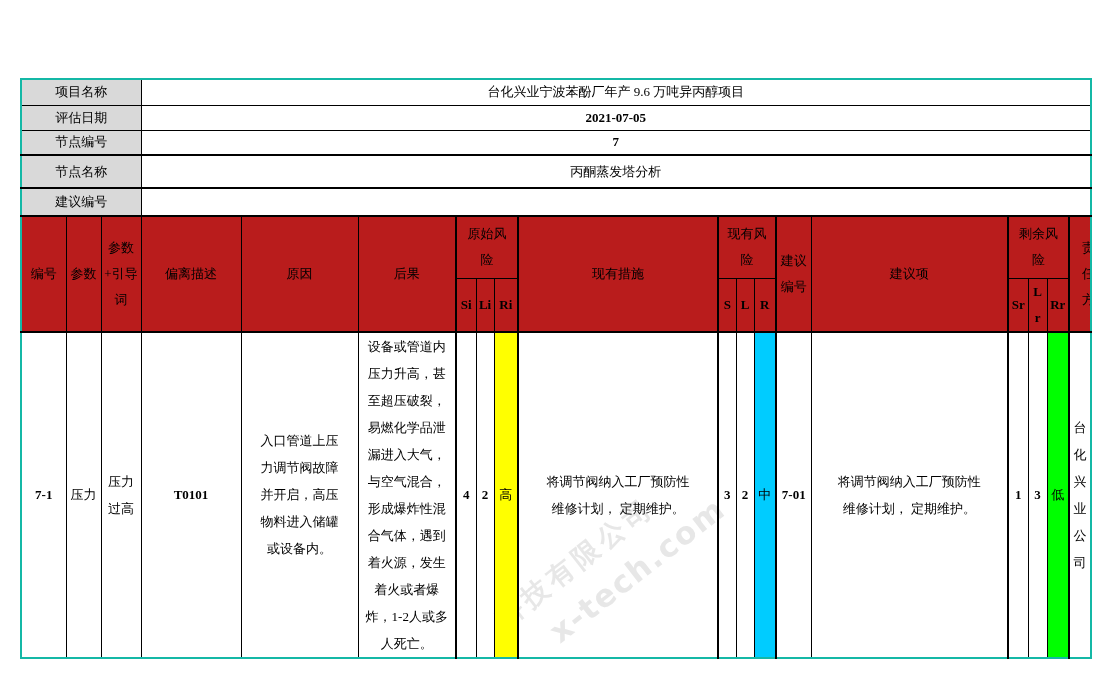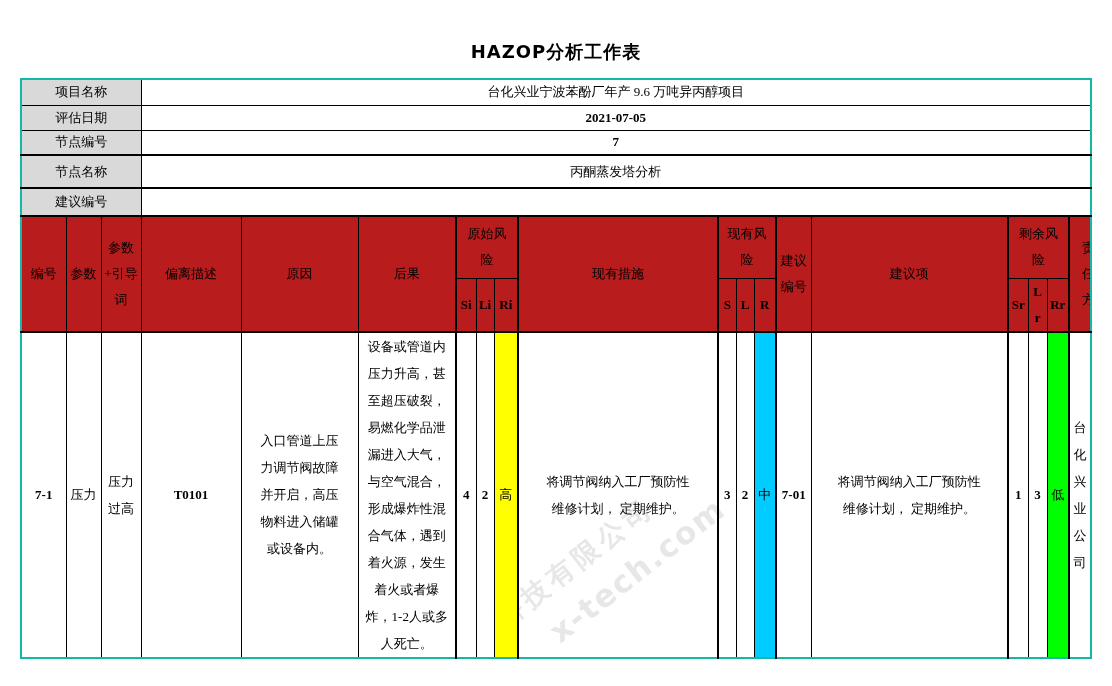--- a/index.html
+++ b/index.html
@@ -47,21 +47,20 @@
 </head>
 <body>
 
 <div class="page">
 
   <div class="watermark">
     <div class="wm1">科技有限公司</div>
     <div class="wm2">x-tech.com</div>
   </div>
 
-  <div class="title">HAZOP分析工作表</div>
 
   <table class="hazop">
     <colgroup>
       <col style="width:45px">
         <col style="width:35px">
         <col style="width:40px">
       <col style="width:100px">
         <col style="width:117px">
         <col style="width:98px">
       <col style="width:20px">

